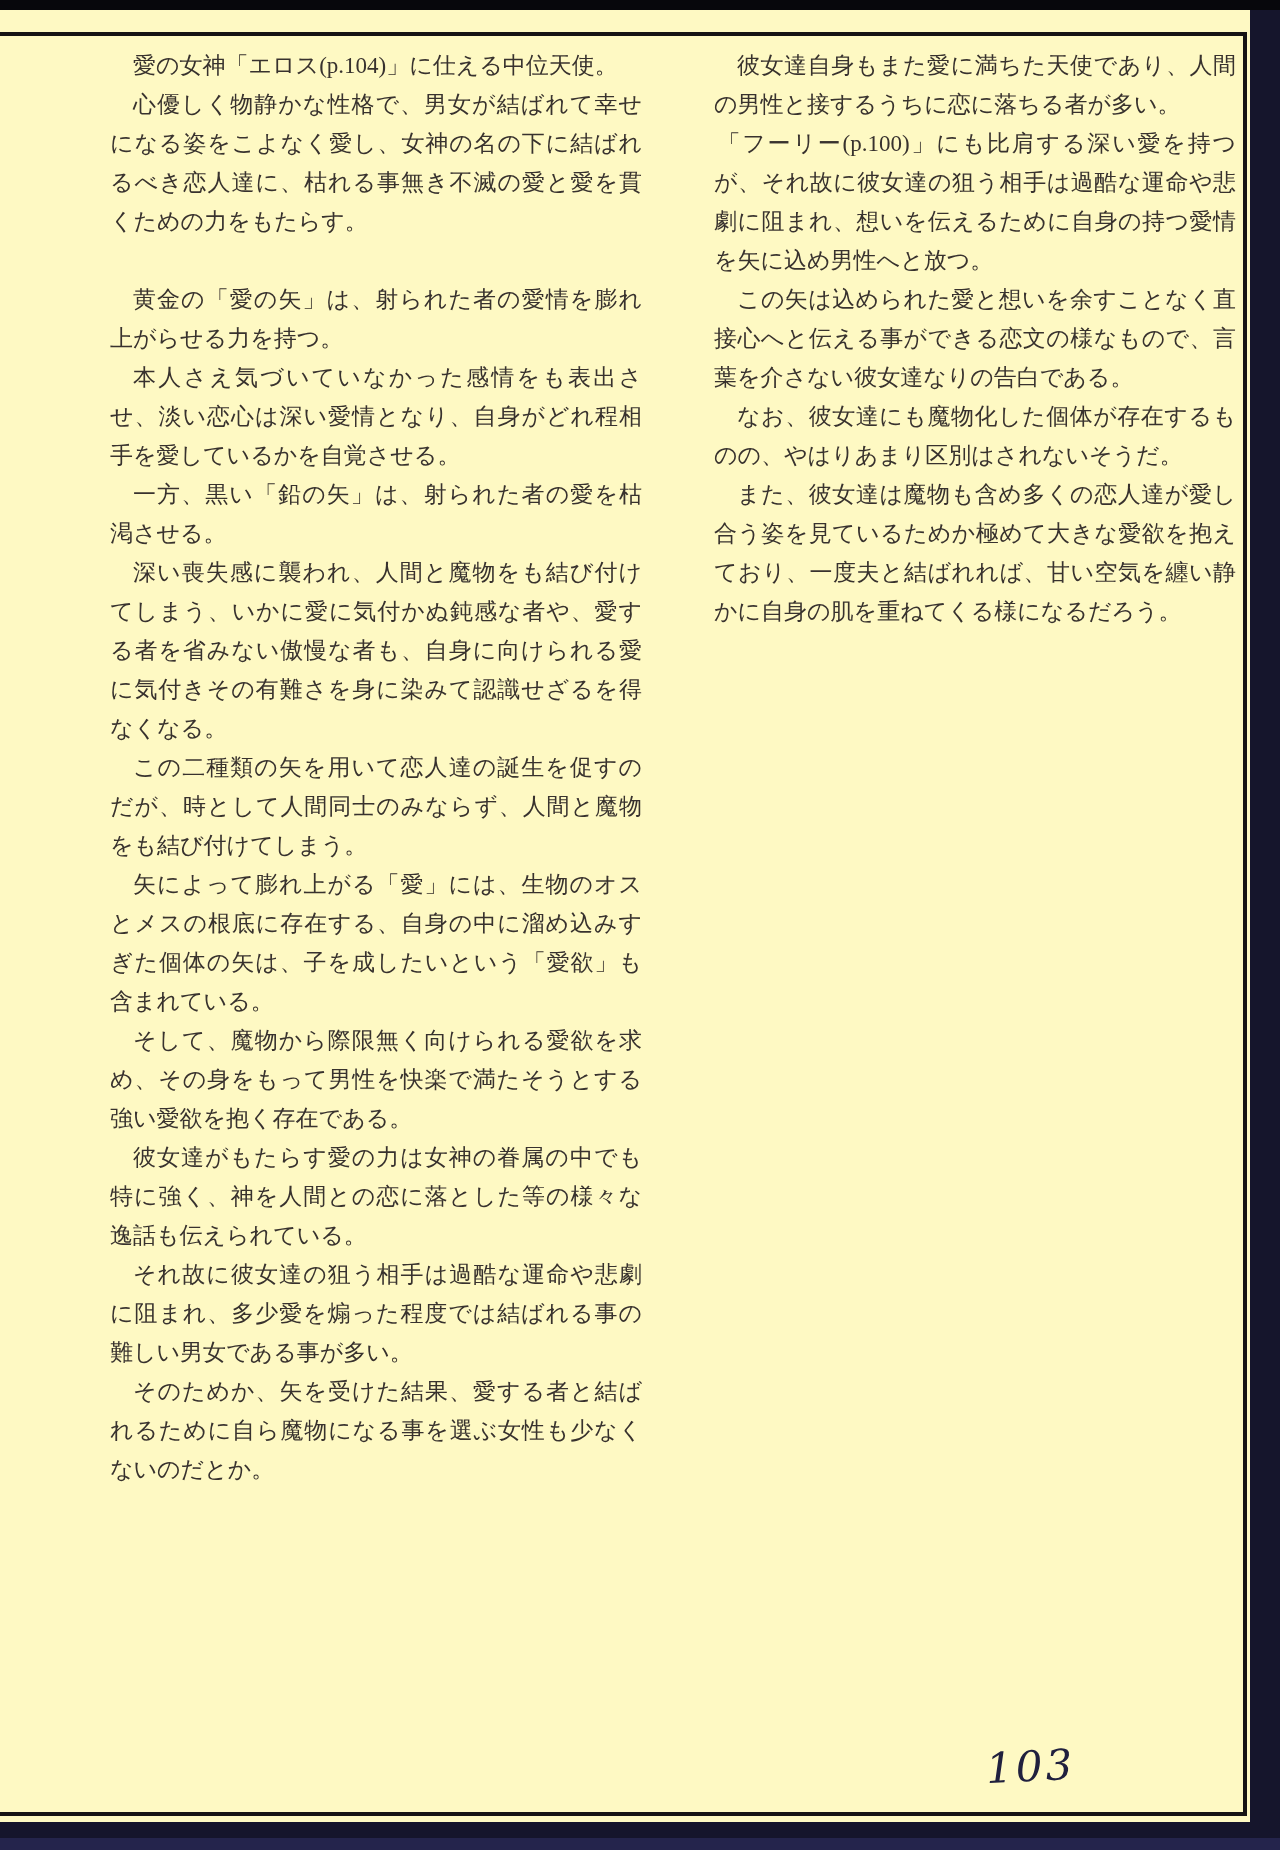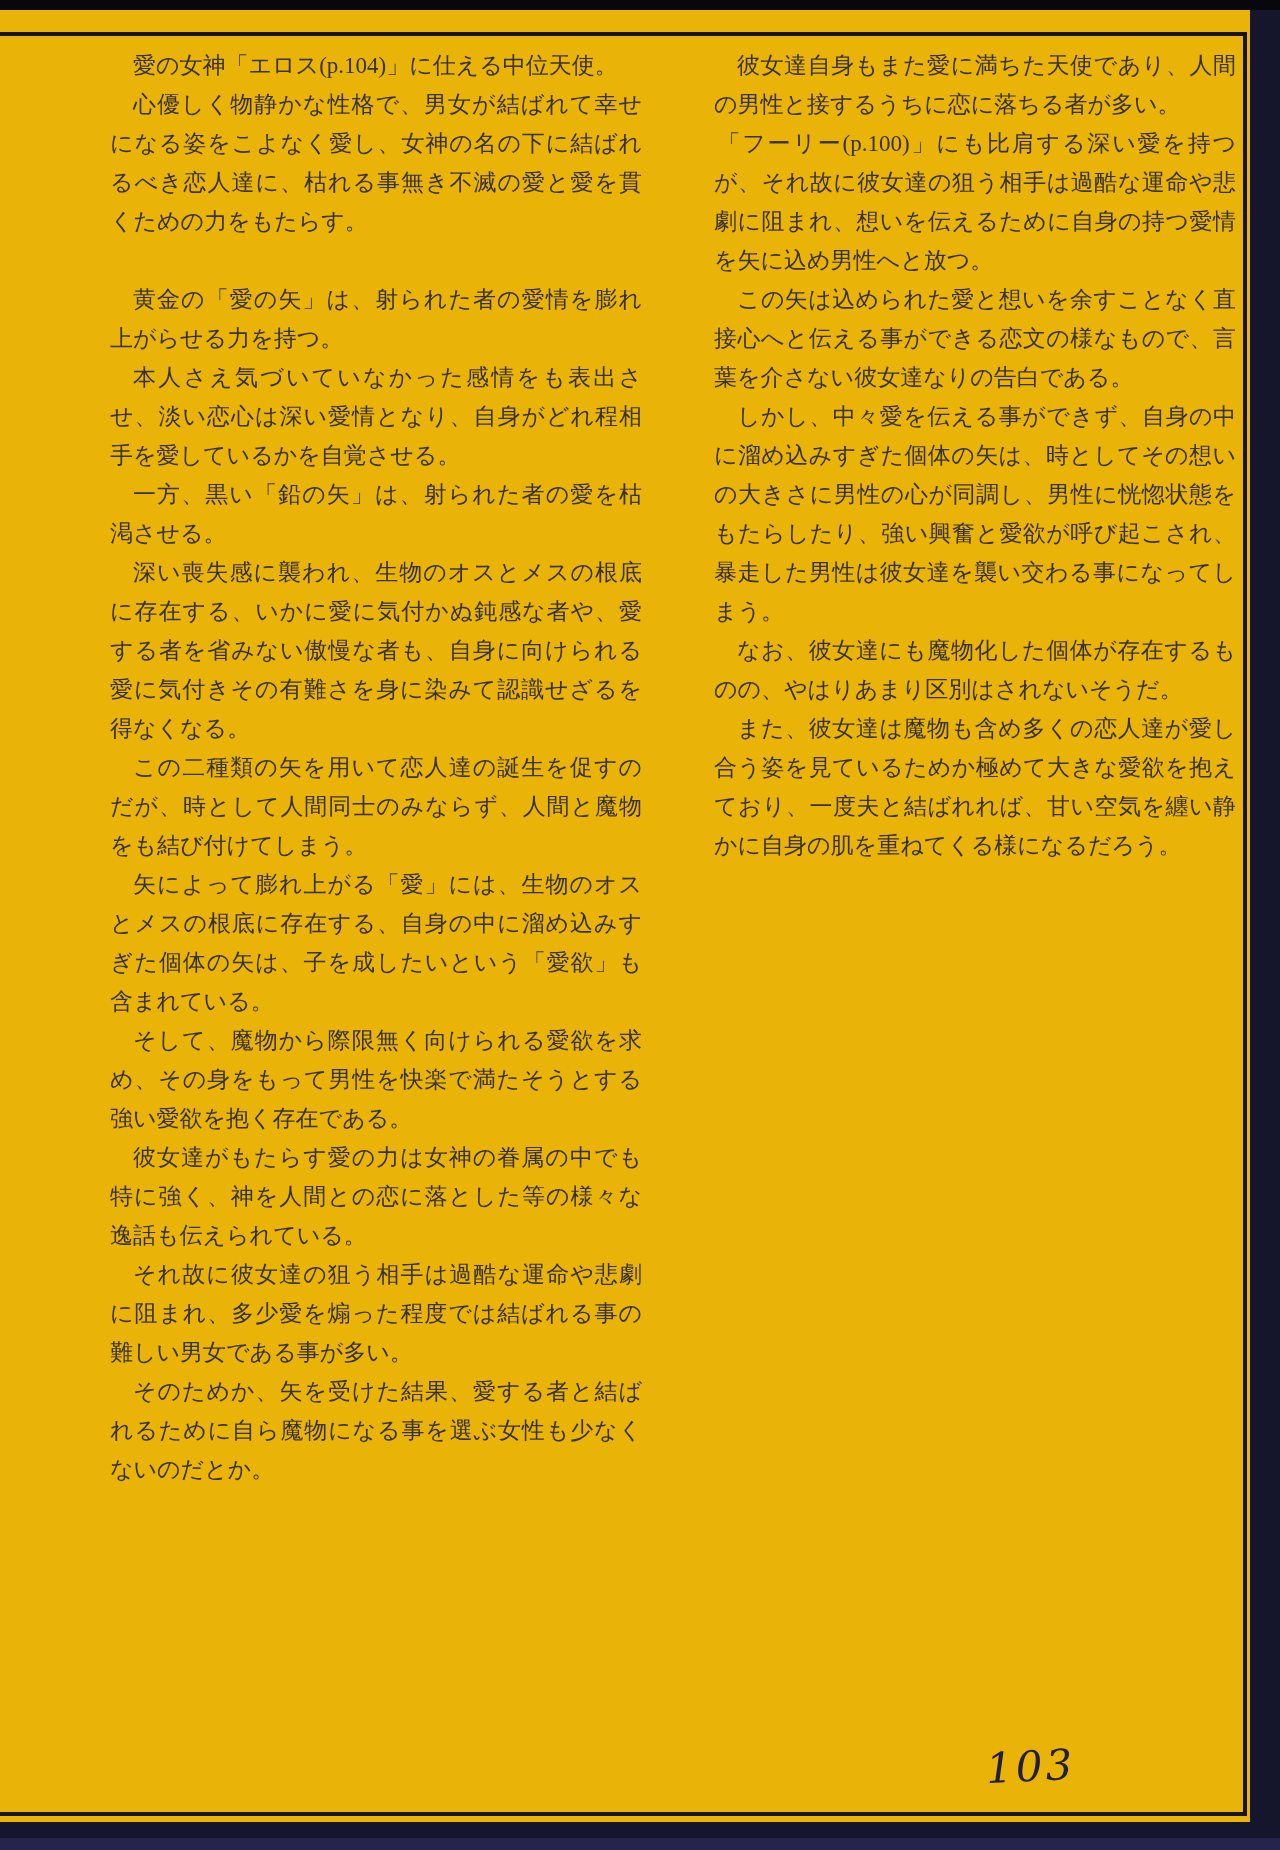--- a/index.html
+++ b/index.html
@@ -23,21 +23,21 @@
   .bottom-strip {
     position: absolute;
     left: 0; bottom: 0;
     width: 1280px; height: 12px;
     background: #24244c;
   }
   .page {
     position: absolute;
     left: 0; top: 10px;
     width: 1250px; height: 1812px;
-    background: #eab308;
+    background: #fef9c3;
   }
   .inner-border {
     position: absolute;
     left: -14px; top: 22px;
     width: 1261px; height: 1784px;
     border: 4px solid #161414;
     box-sizing: border-box;
   }
   .col {
     position: absolute;
@@ -75,34 +75,33 @@
 <div class="page">
   <div class="inner-border"></div>
 
   <div class="col col-left">
       <p class="para">愛の女神「エロス(p.104)」に仕える中位天使。</p>
       <p class="para">心優しく物静かな性格で、男女が結ばれて幸せになる姿をこよなく愛し、女神の名の下に結ばれるべき恋人達に、枯れる事無き不滅の愛と愛を貫くための力をもたらす。</p>
       <p class="para para-blank"></p>
       <p class="para">黄金の「愛の矢」は、射られた者の愛情を膨れ上がらせる力を持つ。</p>
       <p class="para">本人さえ気づいていなかった感情をも表出させ、淡い恋心は深い愛情となり、自身がどれ程相手を愛しているかを自覚させる。</p>
       <p class="para">一方、黒い「鉛の矢」は、射られた者の愛を枯渇させる。</p>
-      <p class="para">深い喪失感に襲われ、生物のオスとメスの根底に存在する、いかに愛に気付かぬ鈍感な者や、愛する者を省みない傲慢な者も、自身に向けられる愛に気付きその有難さを身に染みて認識せざるを得なくなる。</p>
+      <p class="para">深い喪失感に襲われ、人間と魔物をも結び付けてしまう、いかに愛に気付かぬ鈍感な者や、愛する者を省みない傲慢な者も、自身に向けられる愛に気付きその有難さを身に染みて認識せざるを得なくなる。</p>
       <p class="para">この二種類の矢を用いて恋人達の誕生を促すのだが、時として人間同士のみならず、人間と魔物をも結び付けてしまう。</p>
       <p class="para">矢によって膨れ上がる「愛」には、生物のオスとメスの根底に存在する、自身の中に溜め込みすぎた個体の矢は、子を成したいという「愛欲」も含まれている。</p>
       <p class="para">そして、魔物から際限無く向けられる愛欲を求め、その身をもって男性を快楽で満たそうとする強い愛欲を抱く存在である。</p>
       <p class="para">彼女達がもたらす愛の力は女神の眷属の中でも特に強く、神を人間との恋に落とした等の様々な逸話も伝えられている。</p>
       <p class="para">それ故に彼女達の狙う相手は過酷な運命や悲劇に阻まれ、多少愛を煽った程度では結ばれる事の難しい男女である事が多い。</p>
       <p class="para">そのためか、矢を受けた結果、愛する者と結ばれるために自ら魔物になる事を選ぶ女性も少なくないのだとか。</p>
     </div>
 
   <div class="col col-right">
       <p class="para">彼女達自身もまた愛に満ちた天使であり、人間の男性と接するうちに恋に落ちる者が多い。</p>
       <p class="para para-quote">「フーリー(p.100)」にも比肩する深い愛を持つが、それ故に彼女達の狙う相手は過酷な運命や悲劇に阻まれ、想いを伝えるために自身の持つ愛情を矢に込め男性へと放つ。</p>
       <p class="para">この矢は込められた愛と想いを余すことなく直接心へと伝える事ができる恋文の様なもので、言葉を介さない彼女達なりの告白である。</p>
-      <p class="para">しかし、中々愛を伝える事ができず、自身の中に溜め込みすぎた個体の矢は、時としてその想いの大きさに男性の心が同調し、男性に恍惚状態をもたらしたり、強い興奮と愛欲が呼び起こされ、暴走した男性は彼女達を襲い交わる事になってしまう。</p>
       <p class="para">なお、彼女達にも魔物化した個体が存在するものの、やはりあまり区別はされないそうだ。</p>
       <p class="para">また、彼女達は魔物も含め多くの恋人達が愛し合う姿を見ているためか極めて大きな愛欲を抱えており、一度夫と結ばれれば、甘い空気を纏い静かに自身の肌を重ねてくる様になるだろう。</p>
     </div>
 
   <div class="page-number">103</div>
 </div>
 
 <div class="bottom-strip"></div>
 
 </body></html>

